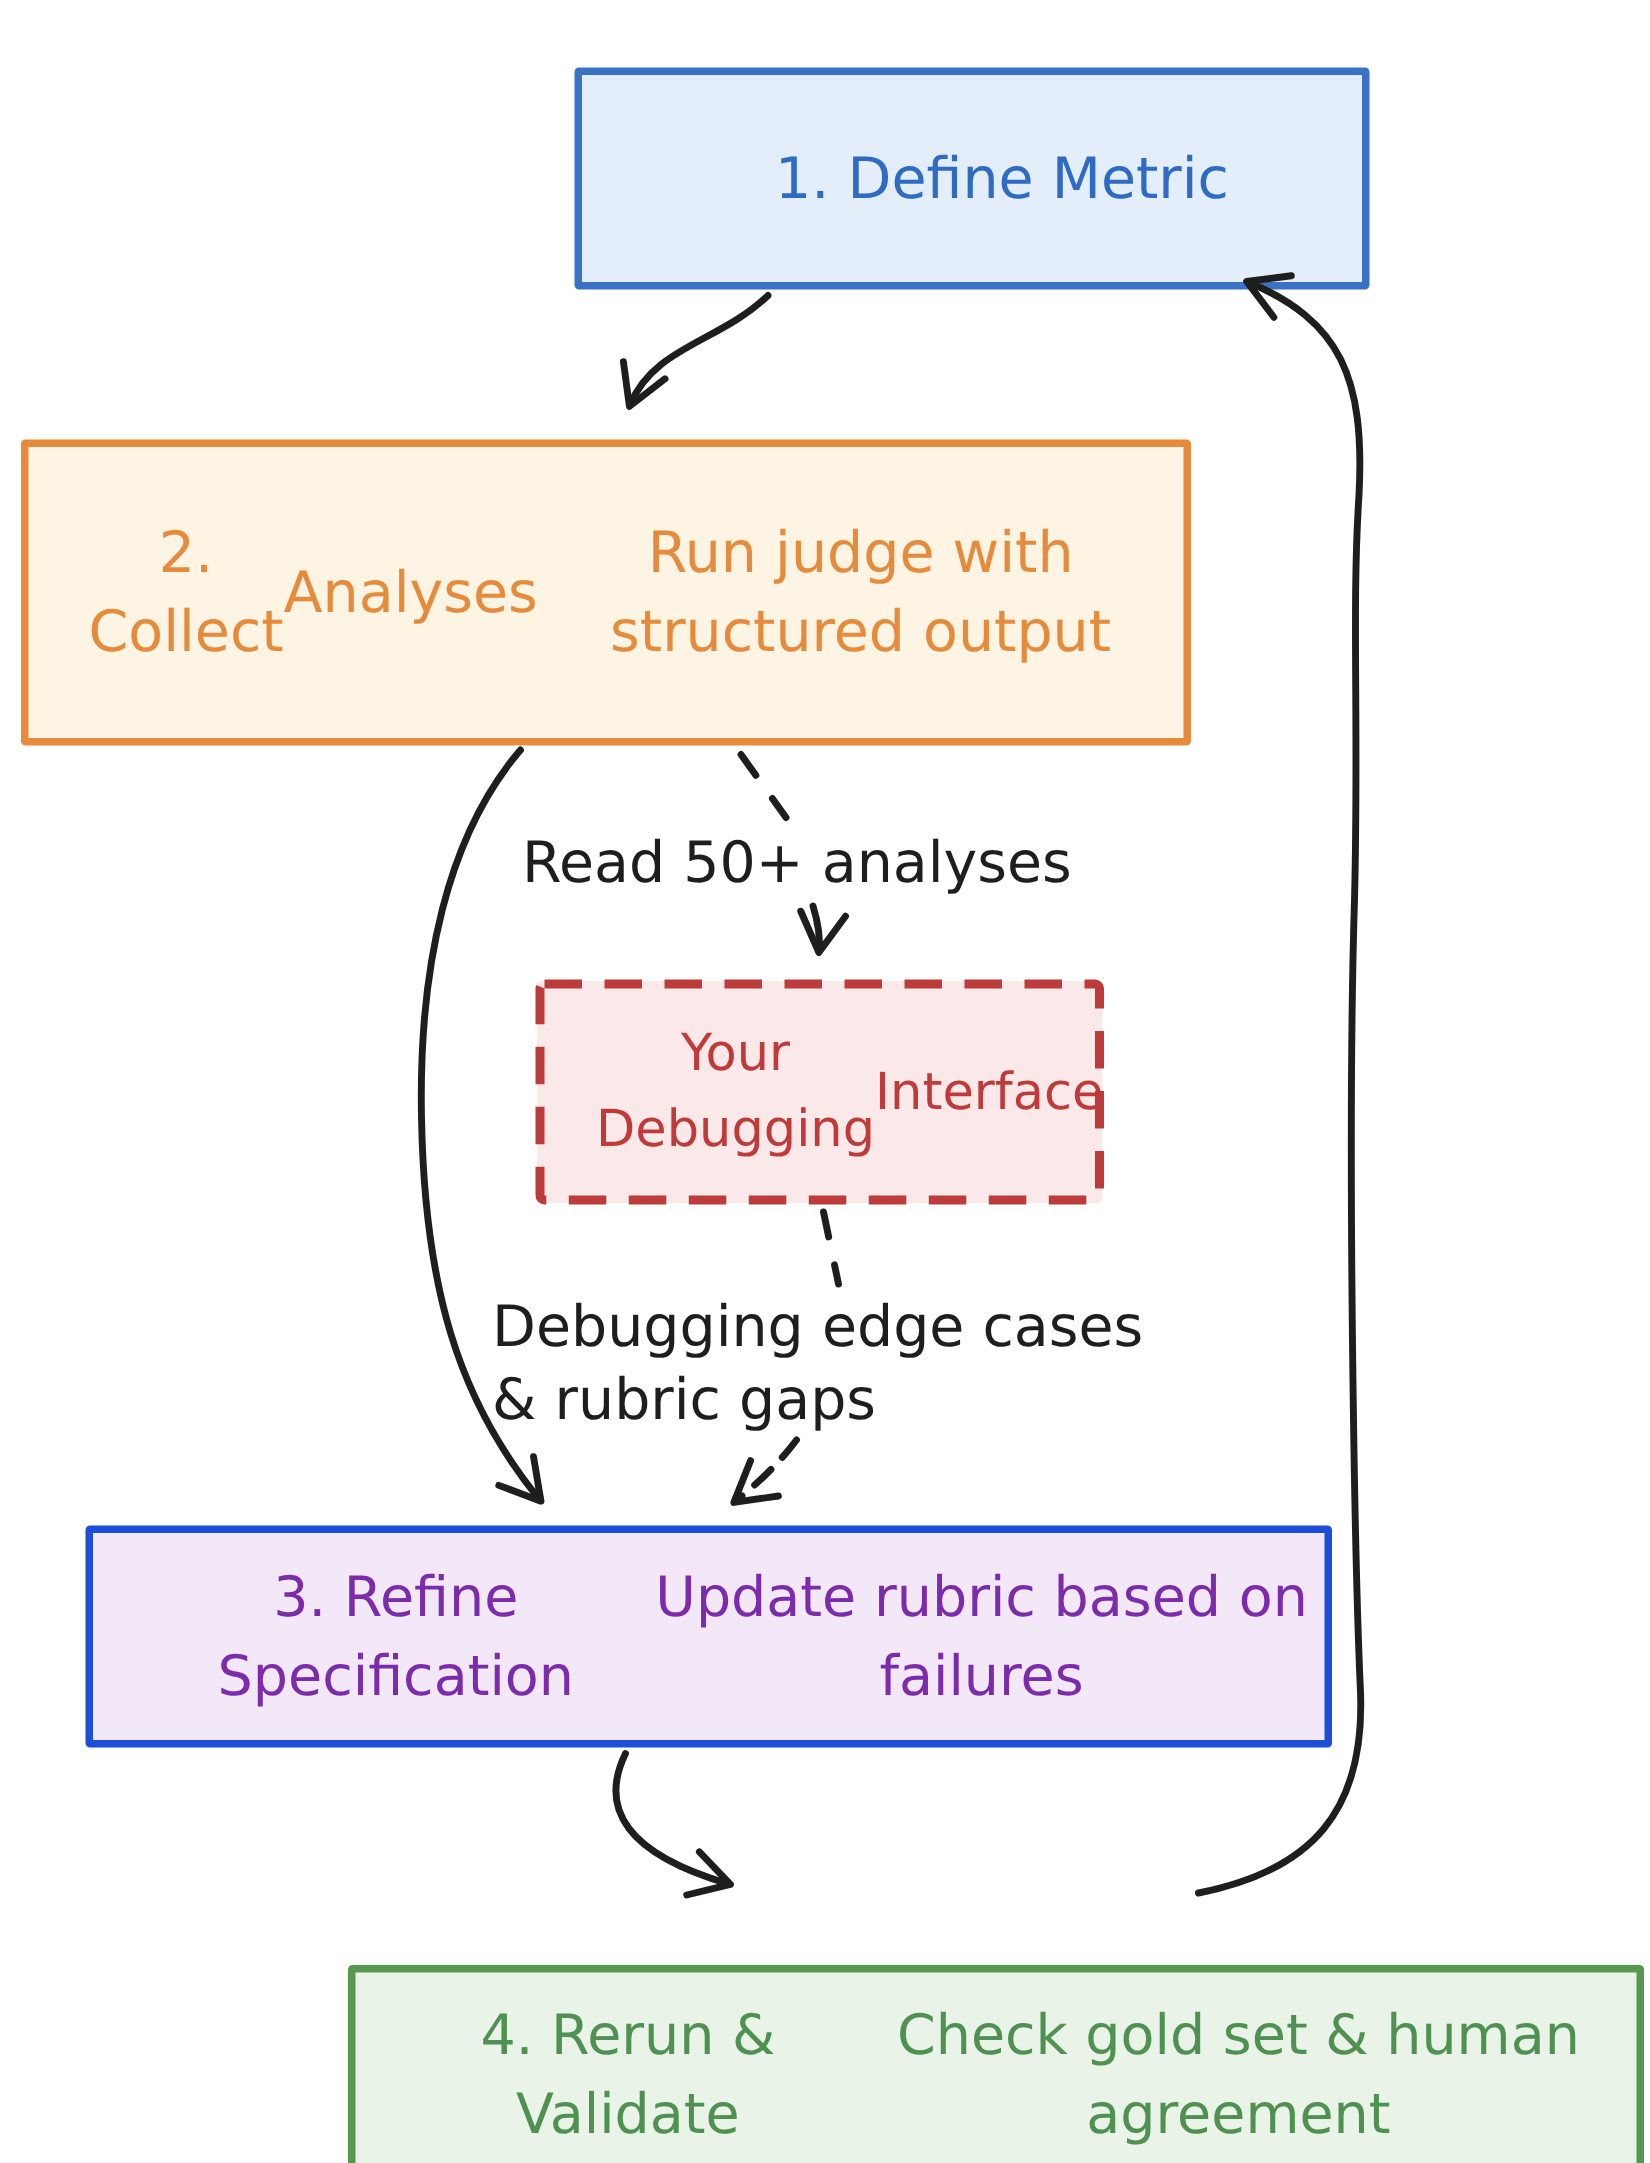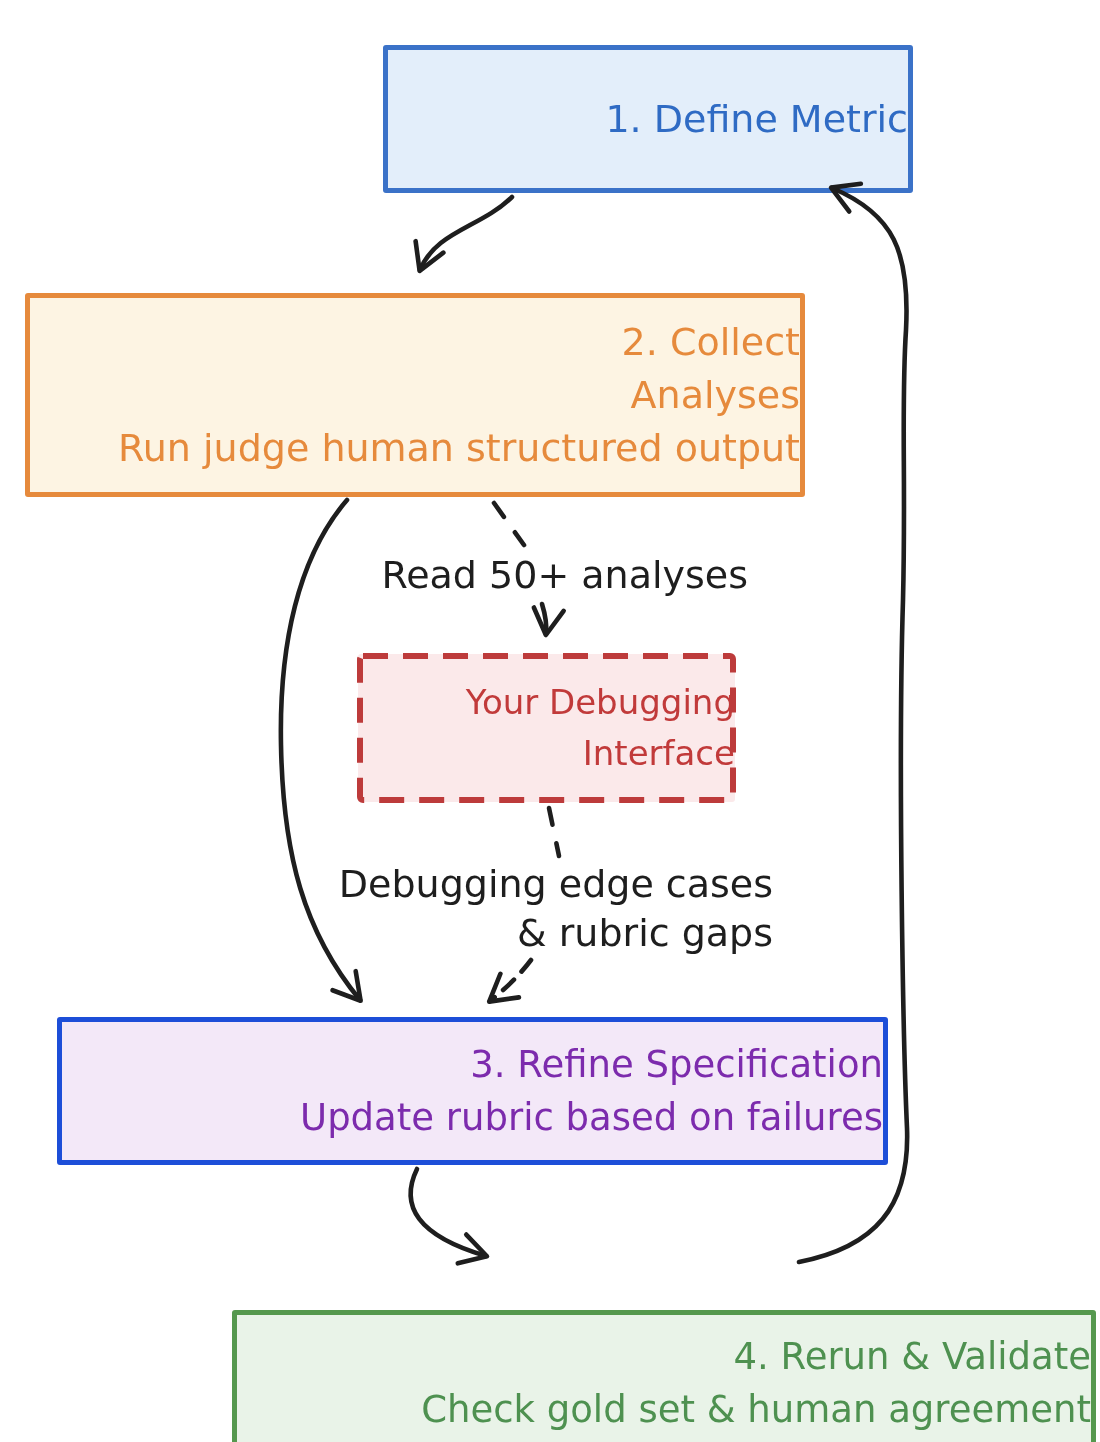--- a/index.html
+++ b/index.html
@@ -19,36 +19,37 @@
     position: absolute;
     left: 0; top: 0;
     width: 1100px; height: 1442px;
     z-index: 3;
     pointer-events: none;
   }
   .node {
     position: absolute;
     box-sizing: border-box;
     display: flex;
-    flex-direction: column;
-    align-items: flex-end;
+    flex-direction: row;
+    align-items: center;
     justify-content: center;
     text-align: center;
     z-index: 2;
     border-radius: 3px;
     font-size: 38px;
     line-height: 53px;
     font-weight: normal;
+    padding-left: 40px;
   }
   .node-blue {
     left: 383px; top: 45px; width: 530px; height: 148px;
     background: #e3eefa; border: 5px solid #3b72c8; color: #2f6bc4;
   }
   .node-orange {
-    left: 25px; top: 293px; width: 780px; height: 204px;
+    left: 14px; top: 293px; width: 780px; height: 204px;
     background: #fdf4e3; border: 5px solid #e68a3c; color: #e68a3c;
   }
   .node-red {
     left: 358px; top: 654px; width: 377px; height: 148px;
     background: #fbe9ea; border: none; color: #c13a3a;
     font-size: 34px; line-height: 51px;
   }
   .node-purple {
     left: 57px; top: 1017px; width: 831px; height: 148px;
     background: #f3e8f8; border: 5px solid #1d4ed8; color: #7c2bad;
@@ -57,21 +58,21 @@
   .node-green {
     left: 232px; top: 1265px; width: 864px; height: 145px;
     background: #e9f3e8; border: 5px solid #55984e; color: #4e9150;
     font-size: 37px;
     margin-top: 45px;
   }
   .edge-label {
     position: absolute;
     z-index: 2;
     color: #1e1e1e;
-    text-align: right;
+    text-align: left;
     font-size: 38px;
     line-height: 49px;
   }
   .label-read {
     left: 348px; top: 551px; width: 400px;
   }
   .label-discover {
     left: 328px; top: 860px; width: 445px;
   }
 </style>
@@ -106,21 +107,21 @@
     <path d="M 799 1262 C 875 1247, 910 1207, 907 1128 C 903 1040, 898 760, 903 600 C 906 480, 901 406, 906 330 C 910 252, 894 214, 832 188" fill="none" stroke="#1e1e1e" stroke-width="4.6" stroke-linecap="round" marker-end="url(#ah)"></path>
   </svg>
 
   <div class="node node-blue">
     <div>1. Define Metric</div>
   </div>
 
   <div class="node node-orange">
     <div>2. Collect</div>
     <div>Analyses</div>
-    <div>Run judge human structured output</div>
+    <div>Run judge with structured output</div>
   </div>
 
   <div class="node node-red">
     <div>Your Debugging</div>
     <div>Interface</div>
   </div>
 
   <div class="node node-purple">
     <div>3. Refine Specification</div>
     <div>Update rubric based on failures</div>

